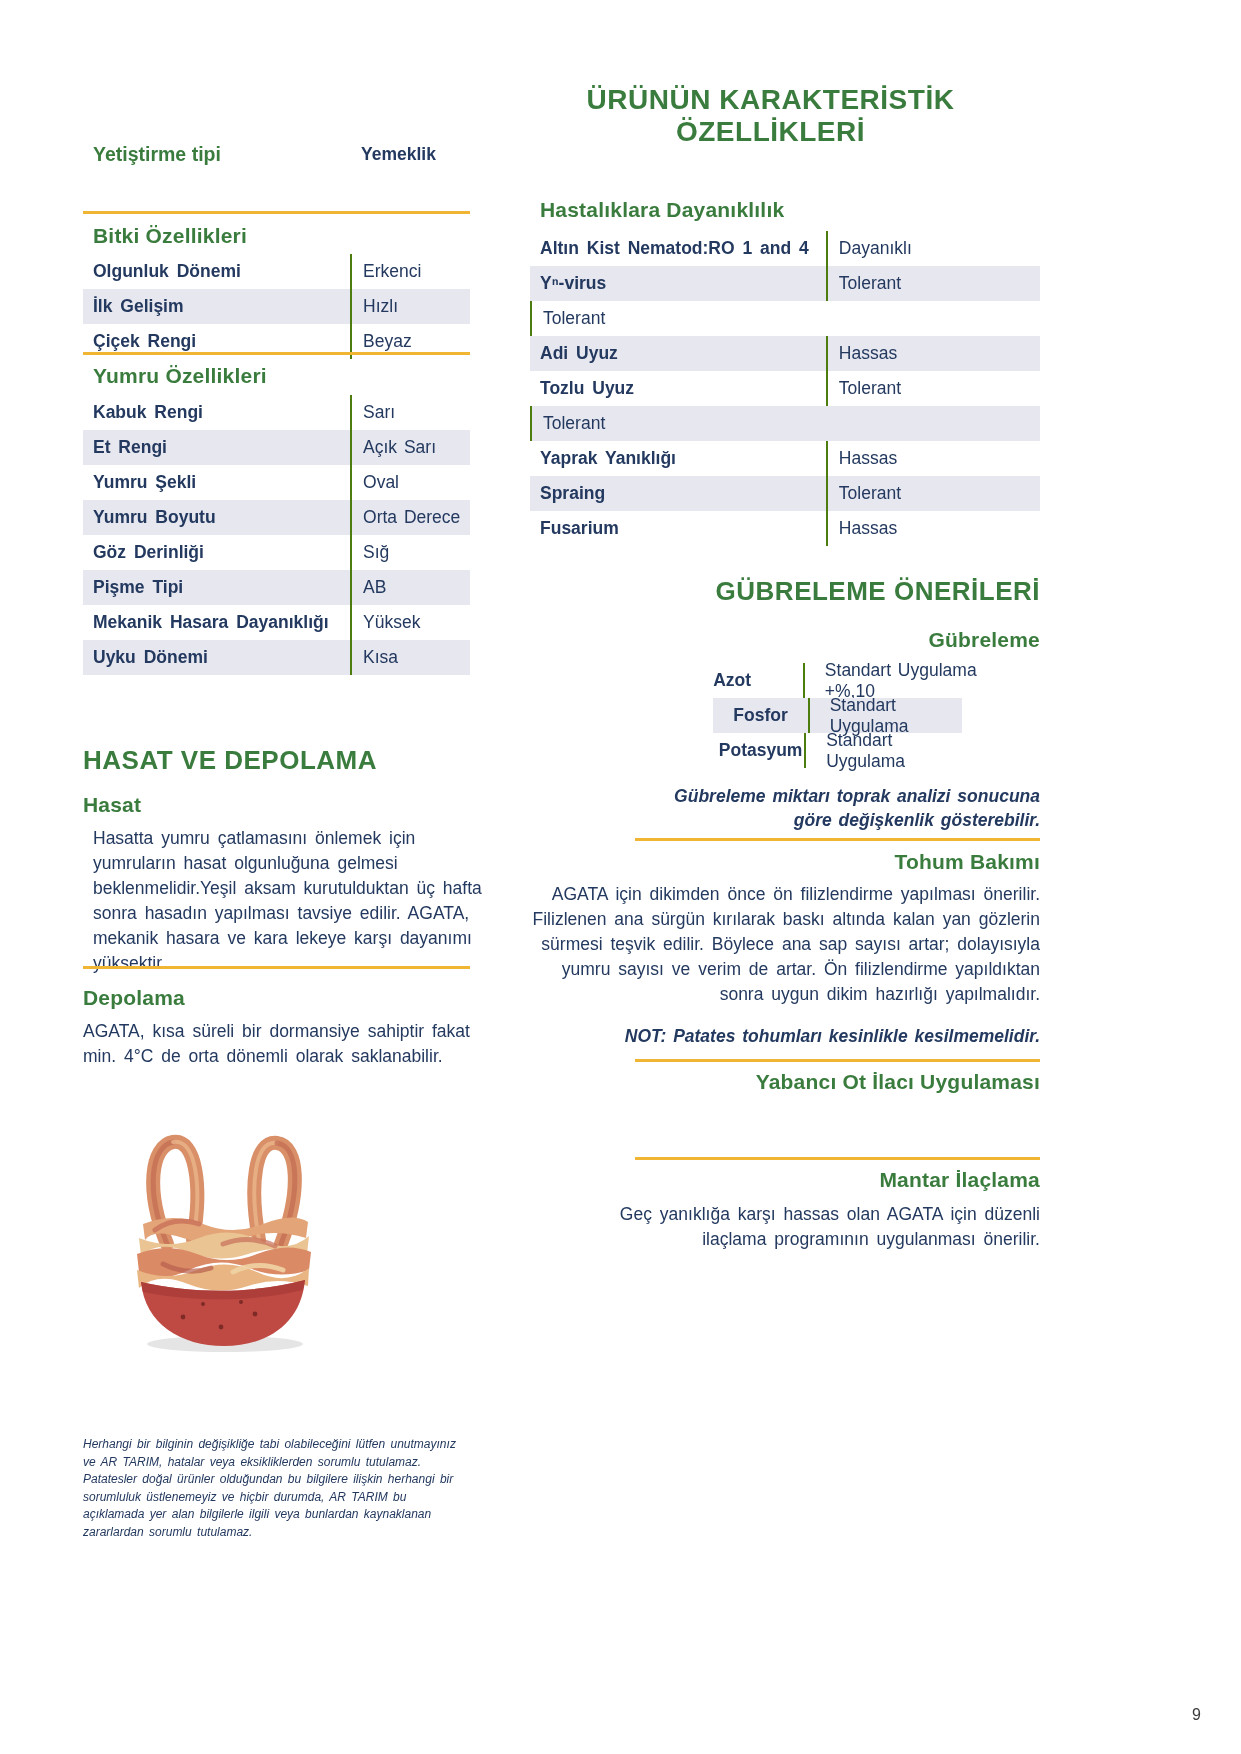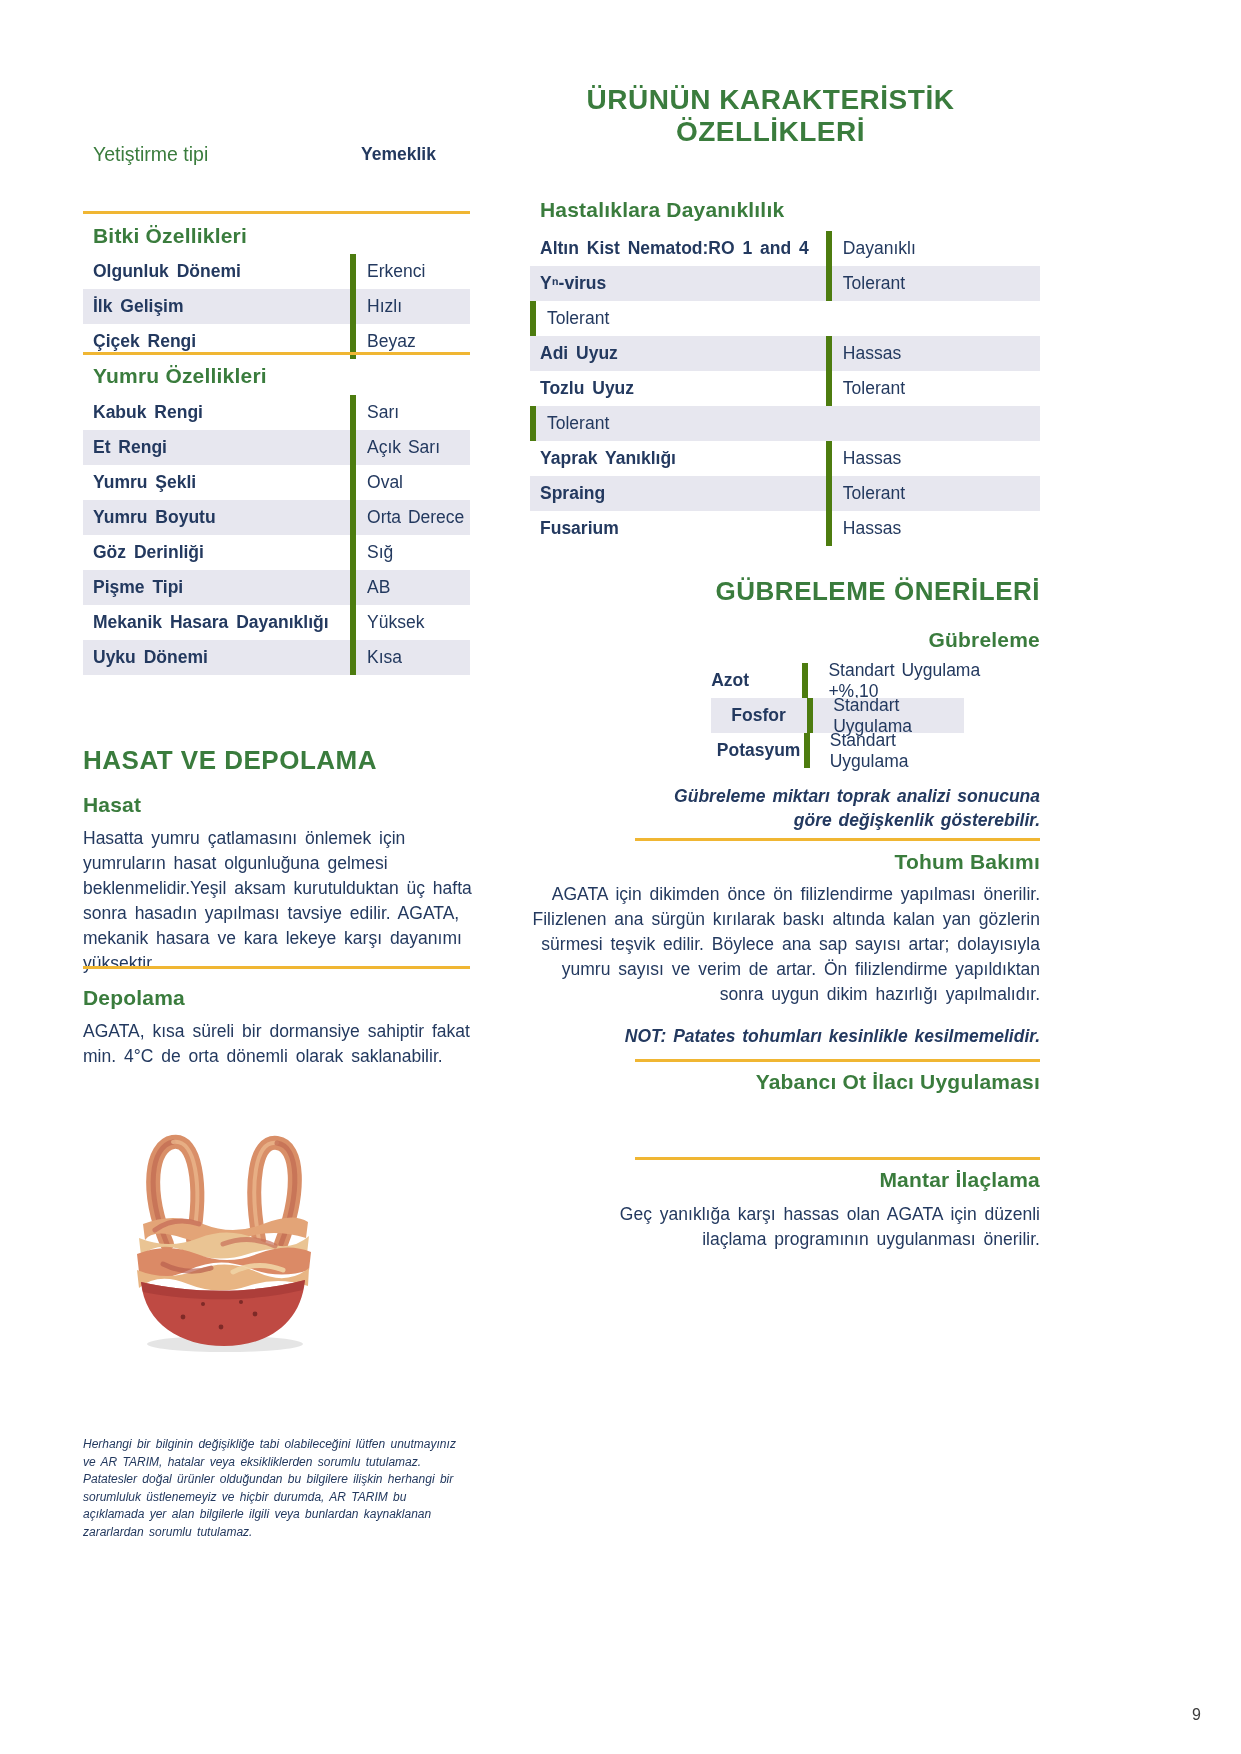--- a/index.html
+++ b/index.html
@@ -12,31 +12,31 @@
   .main-title{font-size:28px;font-weight:bold;letter-spacing:0.5px;color:#3a7c3d;text-align:center;}
   .big-heading{font-size:26px;font-weight:bold;letter-spacing:0.5px;color:#3a7c3d;}
   .sec-heading{font-size:21px;font-weight:bold;color:#3a7c3d;letter-spacing:0.2px;}
   
   .gold-rule{height:3px;background:#f0b633;border:none;margin:0;padding:0;}
   
   .dtable{display:flex;flex-direction:column;}
   .trow{display:flex;align-items:stretch;height:35px;}
   .trow:nth-child(even){background:#e7e7ef;}
   .cl{display:flex;align-items:center;font-weight:bold;font-size:17.5px;padding-left:10px;box-sizing:border-box;word-spacing:3px;}
-  .cv{display:flex;align-items:center;flex:1;border-left:6px solid #4d7c0f;padding-left:11px;font-size:17.5px;box-sizing:border-box;word-spacing:2px;}
+  .cv{display:flex;align-items:center;flex:1;border-left:2px solid #4d7c0f;padding-left:11px;font-size:17.5px;box-sizing:border-box;word-spacing:2px;}
   .w70{flex:0 0 69%;}
   .w58{flex:0 0 58%;}
   .w38{flex:0 0 38%;padding-left:20px;}
   .cv.pad20{padding-left:20px;}
   
   .para{font-size:17.5px;line-height:25px;word-spacing:3px;color:#23395f;}
   .para-right{text-align:right;}
   .note-bold{font-size:17.5px;font-weight:bold;font-style:italic;line-height:24px;color:#23395f;word-spacing:2px;}
   .grow-row{display:flex;align-items:center;}
-  .grow-label{font-size:19.5px;font-weight:normal;color:#3a7c3d;flex:0 0 69%;padding-left:10px;box-sizing:border-box;}
+  .grow-label{font-size:19.5px;font-weight:bold;color:#3a7c3d;flex:0 0 69%;padding-left:10px;box-sizing:border-box;}
   .grow-value{font-size:17.5px;font-weight:bold;color:#23395f;padding-left:11px;}
   .footer-note{font-size:12px;font-style:italic;line-height:17.5px;color:#23395f;word-spacing:2px;}
   .page-num{font-size:16px;color:#3c3c3c;}
 </style>
 </head>
 <body>
 
 <div class="page">
 
   <div class="abs main-title" style="left:498px;top:84px;width:545px;">ÜRÜNÜN KARAKTERİSTİK ÖZELLİKLERİ</div>
@@ -97,21 +97,21 @@
       <span class="cv">Yüksek</span>
     </div>
     <div class="trow">
       <span class="cl w70">Uyku Dönemi</span>
       <span class="cv">Kısa</span>
     </div>
   </div>
 
   <div class="abs big-heading" style="left:83px;top:745px;">HASAT VE DEPOLAMA</div>
   <div class="abs sec-heading" style="left:83px;top:793px;">Hasat</div>
-  <div class="abs para" style="left:83px;top:826px;width:392px;">Hasatta yumru çatlamasını önlemek için yumruların hasat olgunluğuna gelmesi beklenmelidir.Yeşil aksam kurutulduktan üç hafta sonra hasadın yapılması tavsiye edilir. AGATA, mekanik hasara ve kara lekeye karşı dayanımı yüksektir.</div>
+  <div class="abs para" style="left:93px;top:826px;width:392px;">Hasatta yumru çatlamasını önlemek için yumruların hasat olgunluğuna gelmesi beklenmelidir.Yeşil aksam kurutulduktan üç hafta sonra hasadın yapılması tavsiye edilir. AGATA, mekanik hasara ve kara lekeye karşı dayanımı yüksektir.</div>
 
   <hr class="abs gold-rule" style="left:83px;top:966px;width:387px;">
 
   <div class="abs sec-heading" style="left:83px;top:986px;">Depolama</div>
   <div class="abs para" style="left:83px;top:1019px;width:392px;">AGATA, kısa süreli bir dormansiye sahiptir fakat min. 4°C de orta dönemli olarak saklanabilir.</div>
 
   <svg class="abs" style="left:103px;top:1112px;" width="240" height="245" viewBox="0 0 240 245">
     <ellipse cx="122" cy="232" rx="78" ry="8" fill="#000000" opacity="0.10"></ellipse>
 
     <path d="M64,132 C42,78 48,34 70,30 C92,26 100,72 90,128" fill="none" stroke="#d98f68" stroke-width="14" stroke-linecap="round"></path>

